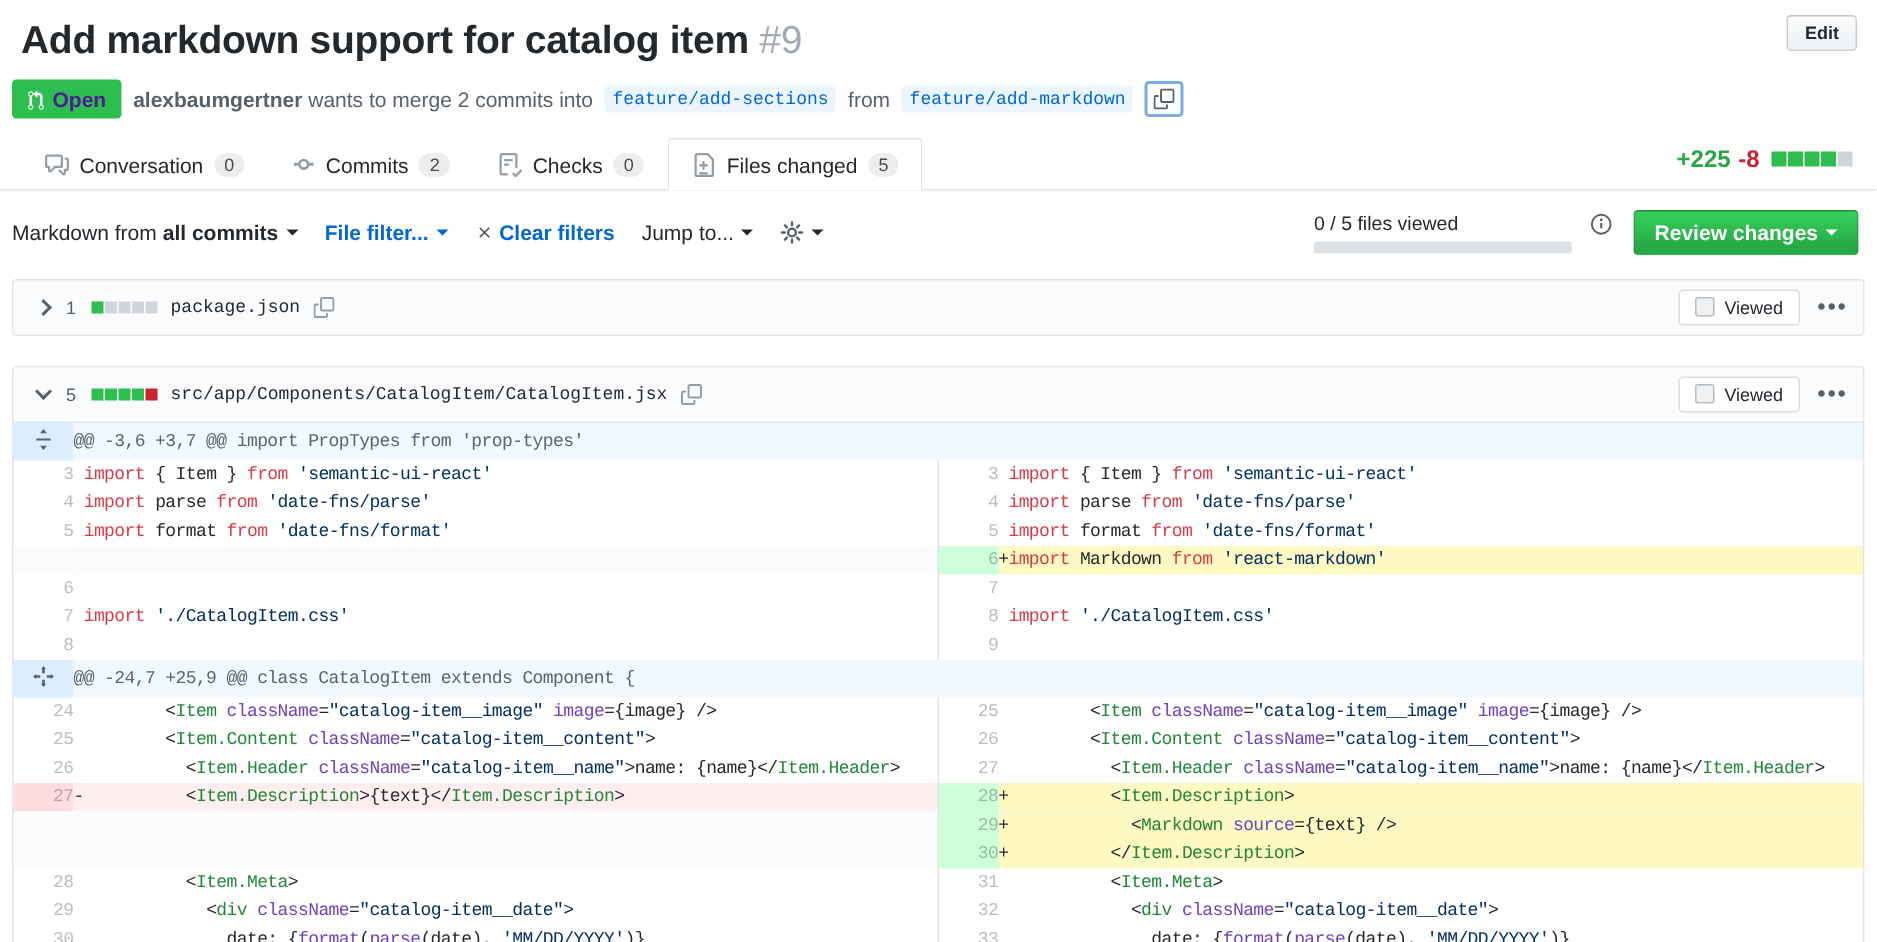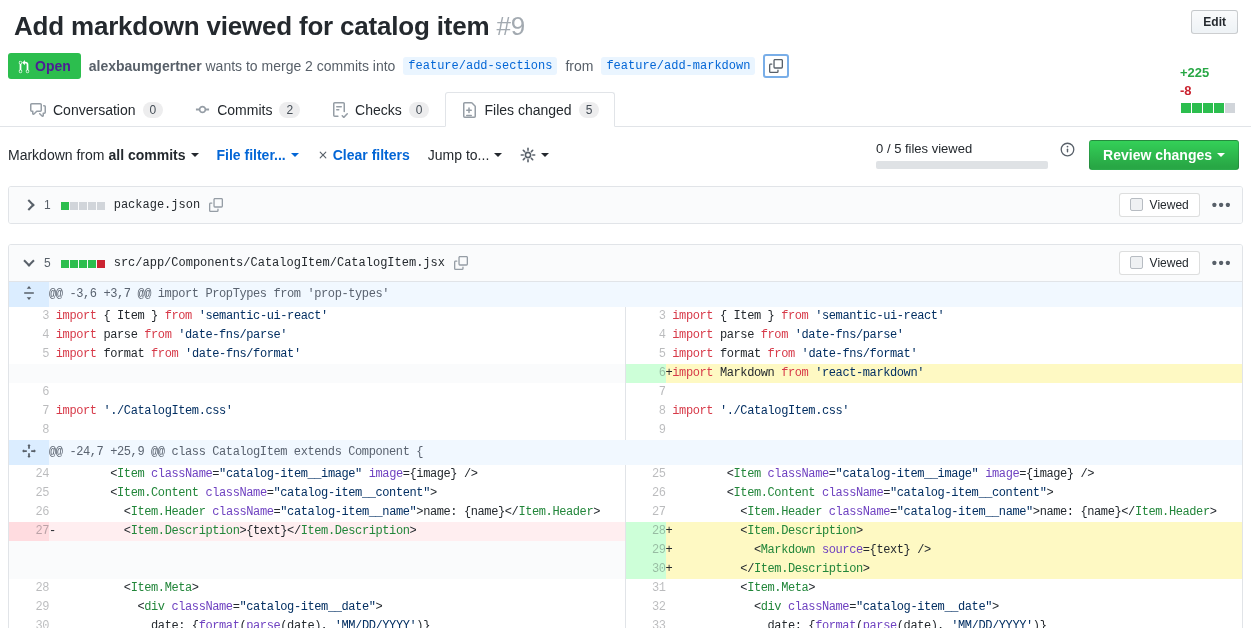--- a/index.html
+++ b/index.html
@@ -23,22 +23,22 @@
   .copy-box { display:inline-flex; align-items:center; justify-content:center; width:26px; height:24px;
               border:2px solid #79aee8; border-radius:3px; color:#586069; background:#fff; cursor:pointer; }
 
   
   .tabnav { margin-top:13px; padding:0 14px; border-bottom:1px solid #e1e4e8; display:flex; align-items:flex-end; position:relative; }
   .tab { display:flex; align-items:center; gap:7px; padding:9px 15px 8px; font-size:14px; color:#24292e;
          border:1px solid transparent; margin-bottom:-1px; cursor:pointer; background:transparent; }
   .tab.active { background:#fff; border-color:#e1e4e8; border-bottom-color:#fff; border-radius:3px 3px 0 0; }
   .tab .ticon { color:#959da5; display:inline-flex; }
   .count { background:rgba(27,31,35,.08); border-radius:20px; padding:1px 7px; font-size:12px; color:#444d56; }
-  .diffstat-top { position:absolute; right:16px; bottom:10px; display:flex; align-items:flex-start; gap:3px;
-                  font-weight:700; font-size:13px;flex-direction:column; }
+  .diffstat-top { position:absolute; right:16px; bottom:10px; display:flex; align-items:center; gap:3px;
+                  font-weight:700; font-size:16px; }
   .adds { color:#28a745; margin-right:2px; } .dels { color:#cb2431; margin-right:4px; }
   .blk { width:10px; height:10px; display:inline-block; margin-left:1px; }
   .blk.add { background:#2cbe4e; } .blk.del { background:#cb2431; } .blk.neutral { background:#d1d5da; }
 
   
   .toolbar { display:flex; align-items:center; padding:13px 8px 10px; font-size:14px; }
   .tb-item { margin-right:18px; display:inline-flex; align-items:center; cursor:pointer; color:#24292e; }
   .tb-item b { margin-left:4px; }
   .link { color:#0366d6; font-weight:600; }
   .caret { display:inline-block; width:0; height:0; border:4px solid transparent; border-top-color:currentColor;
@@ -88,21 +88,21 @@
   .c-k { color:#d73a49; } .c-s { color:#032f62; } .c-e { color:#22863a; } .c-a { color:#6f42c1; } .c-p { color:#24292e; }
   .mark { color:#24292e; }
 </style>
 </head>
 <body>
 
 <div class="page">
 
   <div class="hdr">
     <div class="title-row">
-      <h1 class="pr-title"><span>Add markdown viewed for catalog item</span> <span class="pr-number">#9</span></h1>
+      <h1 class="pr-title"><span>Add markdown support for catalog item</span> <span class="pr-number">#9</span></h1>
       <button class="btn">Edit</button>
     </div>
     <div class="meta-row">
       <span class="badge-open">
         <span style="display:inline-flex">
           <svg width="12" height="14" viewBox="0 0 12 16" fill="#fff">
               <path d="M11 11.28V5c-.03-.78-.34-1.47-.94-2.06C9.46 2.35 8.78 2.03 8 2H7V0L4 3l3 3V4h1c.27.02.48.11.69.31.21.2.3.42.31.69v6.28A1.993 1.993 0 0 0 10 15a1.993 1.993 0 0 0 1-3.72zm-1 2.92c-.66 0-1.2-.55-1.2-1.2 0-.65.55-1.2 1.2-1.2.65 0 1.2.55 1.2 1.2 0 .65-.55 1.2-1.2 1.2zM4 3c0-1.11-.89-2-2-2a1.993 1.993 0 0 0-1 3.72v6.56A1.993 1.993 0 0 0 2 15a1.993 1.993 0 0 0 1-3.72V4.72c.59-.34 1-.98 1-1.72zm-.8 10c0 .66-.55 1.2-1.2 1.2-.65 0-1.2-.55-1.2-1.2 0-.65.55-1.2 1.2-1.2.65 0 1.2.55 1.2 1.2zM2 4.2C1.34 4.2.8 3.65.8 3c0-.65.55-1.2 1.2-1.2.65 0 1.2.55 1.2 1.2 0 .65-.55 1.2-1.2 1.2z"></path>
             </svg>
         </span>
         <span>Open</span>

